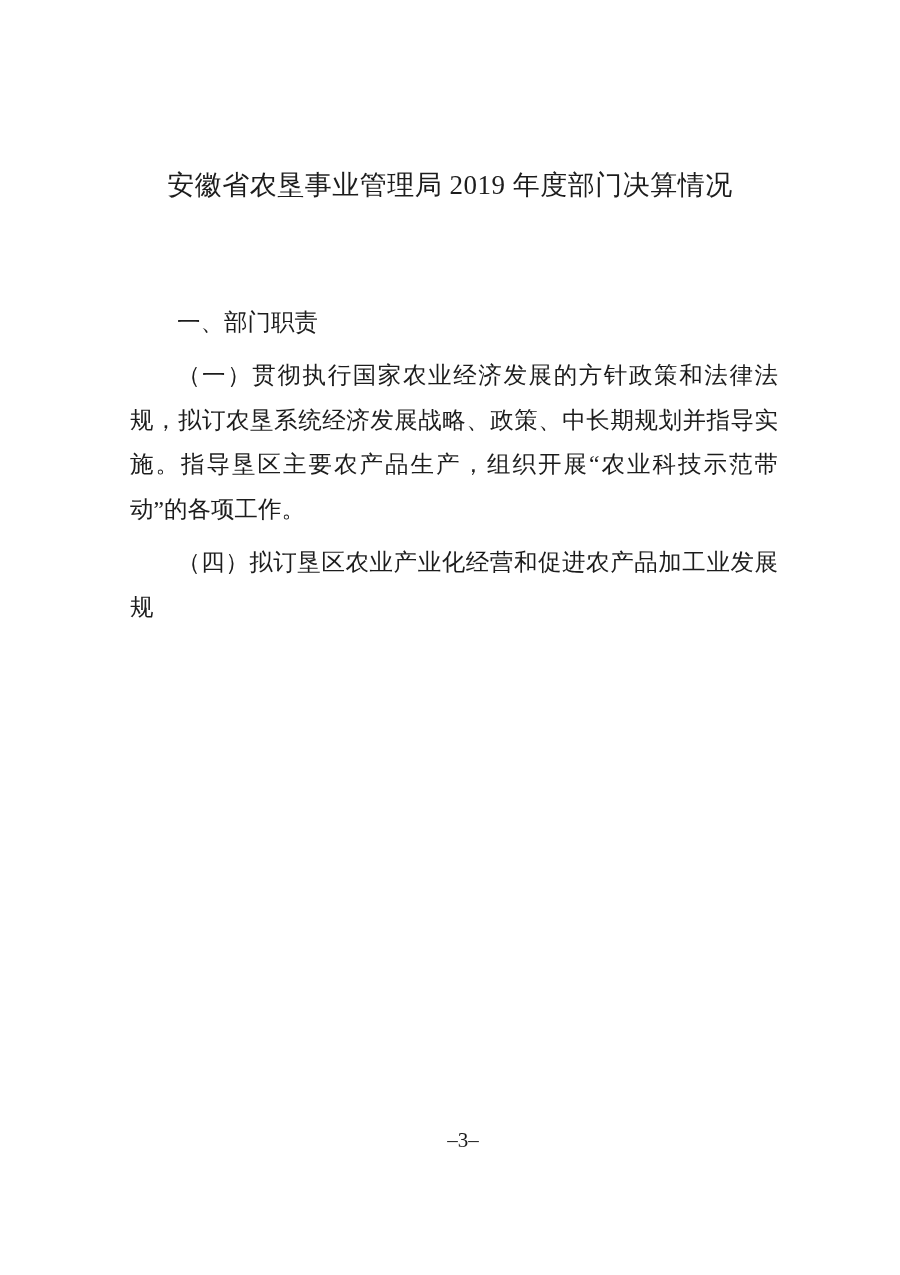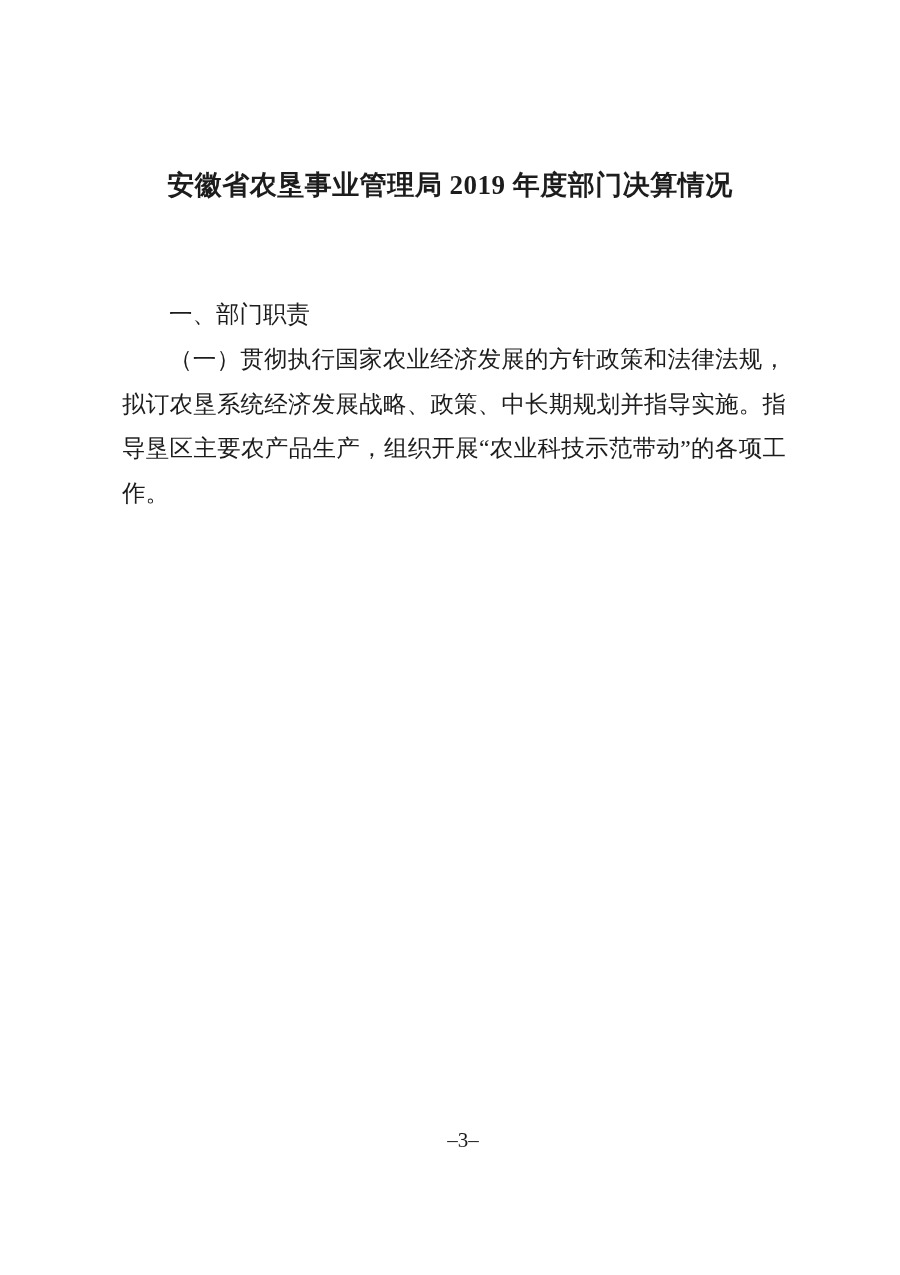--- a/index.html
+++ b/index.html
@@ -17,36 +17,36 @@
     color: #1c1c1c;
   }
   .doc-title {
     position: absolute;
     top: 172px;
     left: 0;
     width: 100%;
     margin: 0;
     text-align: center;
     font-size: 27px;
-    font-weight: bold;
+    font-weight: normal;
     line-height: 1;
     white-space: nowrap;
     letter-spacing: 0.5px;
   }
   .content {
     position: absolute;
     top: 292px;
     left: 122px;
     width: 664px;
     font-size: 23.5px;
     line-height: 44.8px;
     text-align: justify;
   }
   .content p {
-    margin: 0;
+    margin: 8px;
     padding: 0;
     text-indent: 2em;
   }
   .page-number {
     position: absolute;
     top: 1130px;
     left: 13px;
     width: 900px;
     text-align: center;
     font-size: 21px;
@@ -56,17 +56,18 @@
 </head>
 <body>
 
 <div class="page">
 
   <h1 class="doc-title">安徽省农垦事业管理局 2019 年度部门决算情况</h1>
 
   <div class="content">
     <p>一、部门职责</p>
     <p>（一）贯彻执行国家农业经济发展的方针政策和法律法规，拟订农垦系统经济发展战略、政策、中长期规划并指导实施。指导垦区主要农产品生产，组织开展“农业科技示范带动”的各项工作。</p>
+    <p>（四）拟订垦区农业产业化经营和促进农产品加工业发展规</p>
   </div>
 
   <div class="page-number">–3–</div>
 
 </div>
 
 </body></html>

